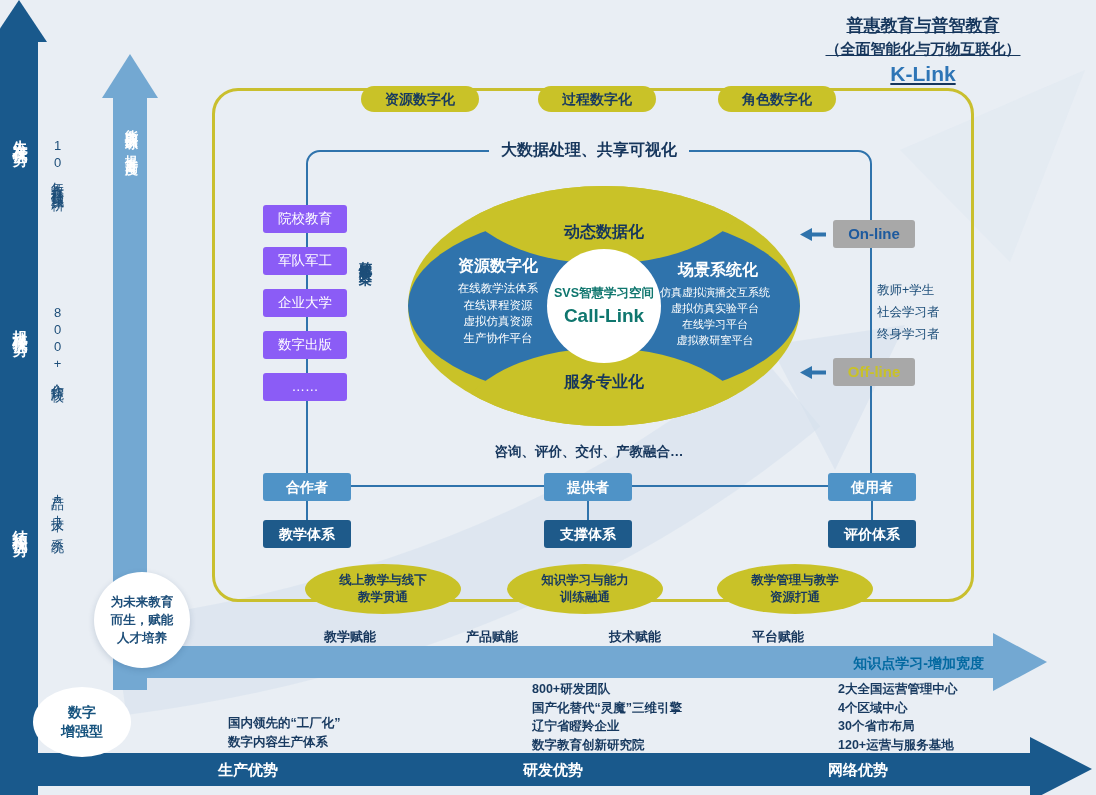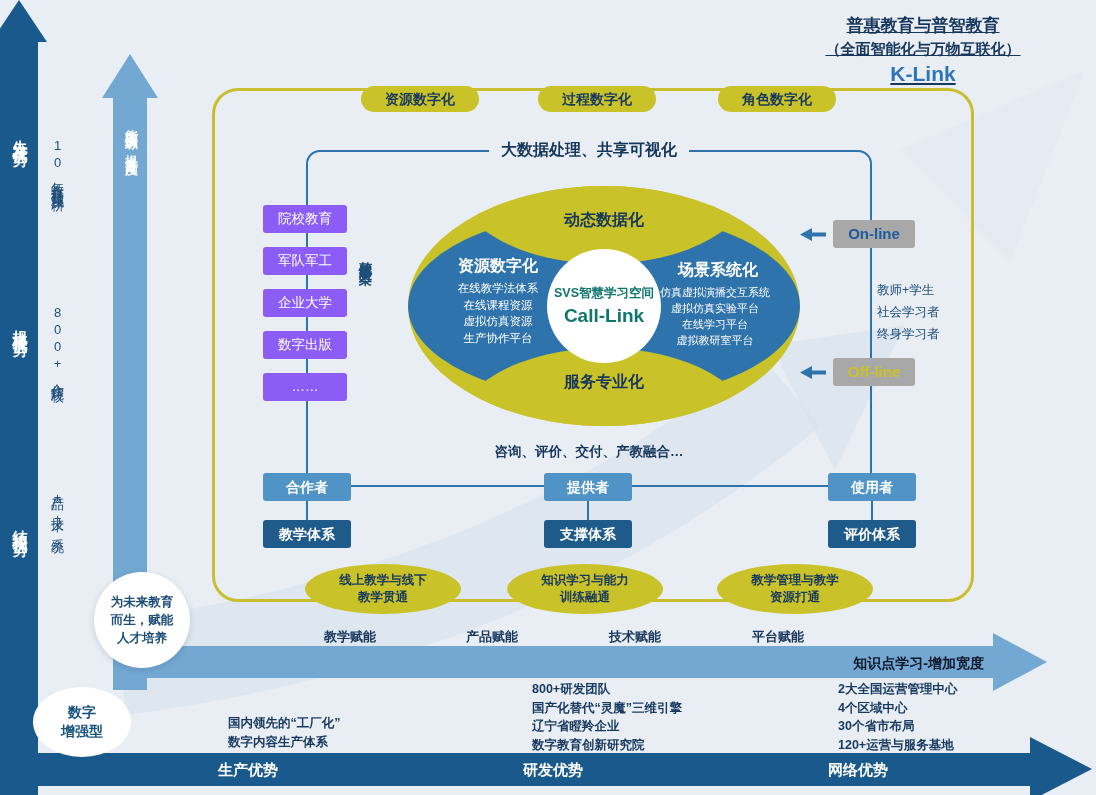--- a/index.html
+++ b/index.html
@@ -17,21 +17,21 @@
   .v-annot { left:48px; color:#1d4e79; font-size:13px; letter-spacing:2px; }
 
   
   .cap-bar { left:113px; top:96px; width:34px; height:594px; background:#73a8d2; }
   .cap-head { left:102px; top:54px; width:0; height:0; border-left:28px solid transparent; border-right:28px solid transparent; border-bottom:44px solid #73a8d2; }
   .cap-label { left:122px; top:118px; color:#fff; font-size:13px; letter-spacing:2px; font-weight:600; }
 
   
   .h-bar { left:120px; top:646px; width:874px; height:32px; background:#73a8d2; }
   .h-head { left:993px; top:633px; width:0; height:0; border-top:29px solid transparent; border-bottom:29px solid transparent; border-left:54px solid #73a8d2; }
-  .h-label { left:758px; top:655px; width:226px; text-align:right; color:#0f172a; font-weight:700; font-size:14px; }
+  .h-label { left:758px; top:655px; width:226px; text-align:right; color:#0369a1; font-weight:700; font-size:14px; }
   .h-tick { top:628px; color:#16365c; font-size:13px; font-weight:700; transform:translateX(-50%); white-space:nowrap; }
 
   
   .bottom-bar { left:38px; top:753px; width:996px; height:33px; background:#19598c; }
   .bottom-head { left:1030px; top:737px; width:0; height:0; border-top:32px solid transparent; border-bottom:32px solid transparent; border-left:62px solid #19598c; }
   .b-label { top:761px; color:#fff; font-weight:700; font-size:15px; transform:translateX(-50%); white-space:nowrap; }
 
   
   .yellow-frame { left:212px; top:88px; width:762px; height:514px; border:3px solid #c9bf2e; border-radius:26px; }
   .pill { top:86px; width:118px; height:26px; background:#c9c228; border-radius:14px; color:#17395f; font-weight:700; font-size:14px; text-align:center; line-height:26px; }
@@ -39,21 +39,21 @@
   .bigdata { left:589px; top:150px; transform:translate(-50%,-50%); background:#e9eef4; padding:0 12px; color:#16365c; font-weight:700; font-size:16px; white-space:nowrap; }
   .consult { left:589px; top:452px; transform:translate(-50%,-50%); color:#16365c; font-weight:600; font-size:13.5px; white-space:nowrap; }
 
   
   .graybox { left:263px; width:84px; height:28px; background:#8b5cf6; border-radius:3px; color:#fff; font-size:13.5px; text-align:center; line-height:28px; }
   .sol-note { left:356px; top:250px; color:#1d4e79; font-size:13.5px; font-weight:600; letter-spacing:2px; }
 
   
   .core { left:408px; top:186px; width:392px; height:240px; }
   .core .abs { position:absolute; }
-  .core-top { left:0; width:392px; top:24px; text-align:center; color:#16365c; font-weight:700; font-size:16px; }
+  .core-top { left:0; width:392px; top:36px; text-align:center; color:#16365c; font-weight:700; font-size:16px; }
   .core-bottom { left:0; width:392px; top:186px; text-align:center; color:#16365c; font-weight:700; font-size:16px; }
   .core-ltitle { left:10px; width:160px; top:70px; text-align:center; color:#fff; font-weight:700; font-size:16px; }
   .core-litems { left:5px; width:170px; top:94px; text-align:center; color:#fff; font-size:11.5px; line-height:16.5px; }
   .core-rtitle { left:230px; width:160px; top:74px; text-align:center; color:#fff; font-weight:700; font-size:16px; }
   .core-ritems { left:222px; width:170px; top:98px; text-align:center; color:#fff; font-size:11px; line-height:16px; }
   .core-center { left:139px; top:63px; width:114px; height:114px; display:flex; flex-direction:column; align-items:center; justify-content:center; text-align:center; color:#0f766e; }
   .core-center .l1 { font-size:12.5px; font-weight:700; }
   .core-center .l2 { font-size:19px; font-weight:700; margin-top:3px; }
   .core-items span { display:block; }
 

